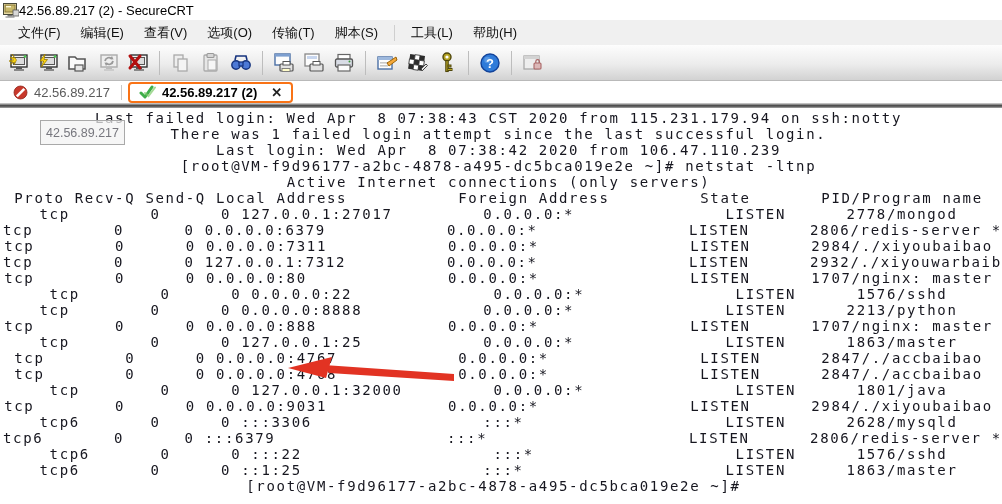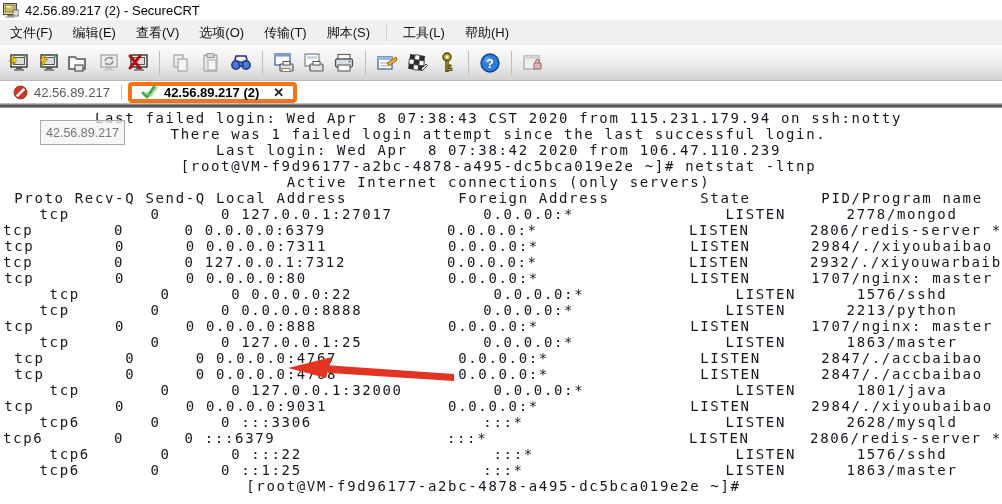--- a/index.html
+++ b/index.html
@@ -2,40 +2,40 @@
 <html><head>
 <meta charset="utf-8">
 <style>
   * { box-sizing: border-box; margin: 0; padding: 0; }
   html, body { width: 1002px; height: 504px; overflow: hidden; background: #fff; }
   body { font-family: "Liberation Sans", sans-serif; }
 
   .window { width: 1002px; height: 504px; display: flex; flex-direction: column; background: #fff; }
 
   
-  .titlebar { height: 20px; background: #ffffff; display: flex; align-items: center; padding-left: 3px; gap: 6px; flex: none; }
+  .titlebar { height: 20px; background: #ffffff; display: flex; align-items: center; padding-left: 3px; flex: none; }
   .titlebar .title { font-size: 13px; color: #000; white-space: nowrap; }
 
   
-  .menubar { height: 25px; background: #f0f0f0; display: flex; align-items: center; flex: none; }
+  .menubar { height: 25px; background: #f0f0f0; display: flex; align-items: center; padding-left: 8px; flex: none; }
   .menu-item { font-size: 13px; color: #111; padding: 4px 10px; white-space: nowrap; cursor: default; }
   .menu-sep { width: 1px; height: 16px; background: #cfcfcf; margin: 0 6px; }
 
   
   .toolbar { height: 36px; background: linear-gradient(180deg, #fdfdfd 0%, #ececec 55%, #d2d2d2 100%);
              border-bottom: 1px solid #b9b9b9; display: flex; align-items: center; padding-left: 5px; gap: 4px; flex: none; }
   .tool { width: 26px; height: 26px; display: flex; align-items: center; justify-content: center;
           background: transparent; border: none; }
   .tool svg { display: block; }
   .tool-sep { width: 1px; height: 24px; background: #bdbdbd; margin: 0 4px; }
 
   
   .tabbar { height: 22px; background: #ffffff; display: flex; align-items: center; padding-left: 4px; flex: none; }
   .tab { display: inline-flex; align-items: center; gap: 6px; padding: 1px 9px; font-size: 13px; color: #5a5a5a; height: 21px; white-space: nowrap; }
-  .tab.active { border: 4px solid #f97316; border-radius: 4px; color: #000; font-weight: bold; background: #fff; margin-left: 4px; }
+  .tab.active { border: 2px solid #f97316; border-radius: 4px; color: #000; font-weight: bold; background: #fff; margin-left: 4px; }
   .tab-sep { width: 1px; height: 15px; background: #c8c8c8; margin: 0 2px; }
   .tab-close { font-size: 13px; font-weight: bold; color: #222; margin-left: 8px; cursor: default; }
 
   
   .term-divider { height: 5px; flex: none;
     background: linear-gradient(180deg, #dcdcdc 0%, #8a8a8a 30%, #3f3f3f 55%, #a8a8a8 100%); }
 
   
   .terminal { position: relative; flex: 1; background: #ffffff; overflow: hidden; padding: 2px 8px 0 3px; text-align: center; }
   .terminal pre {

